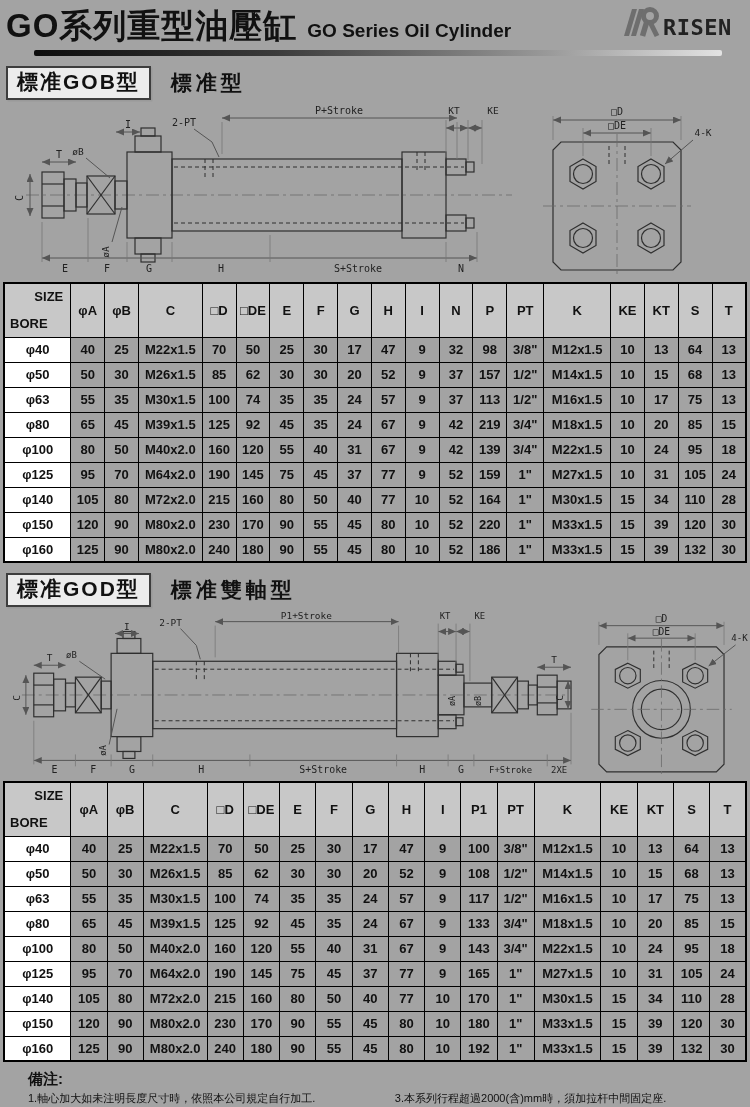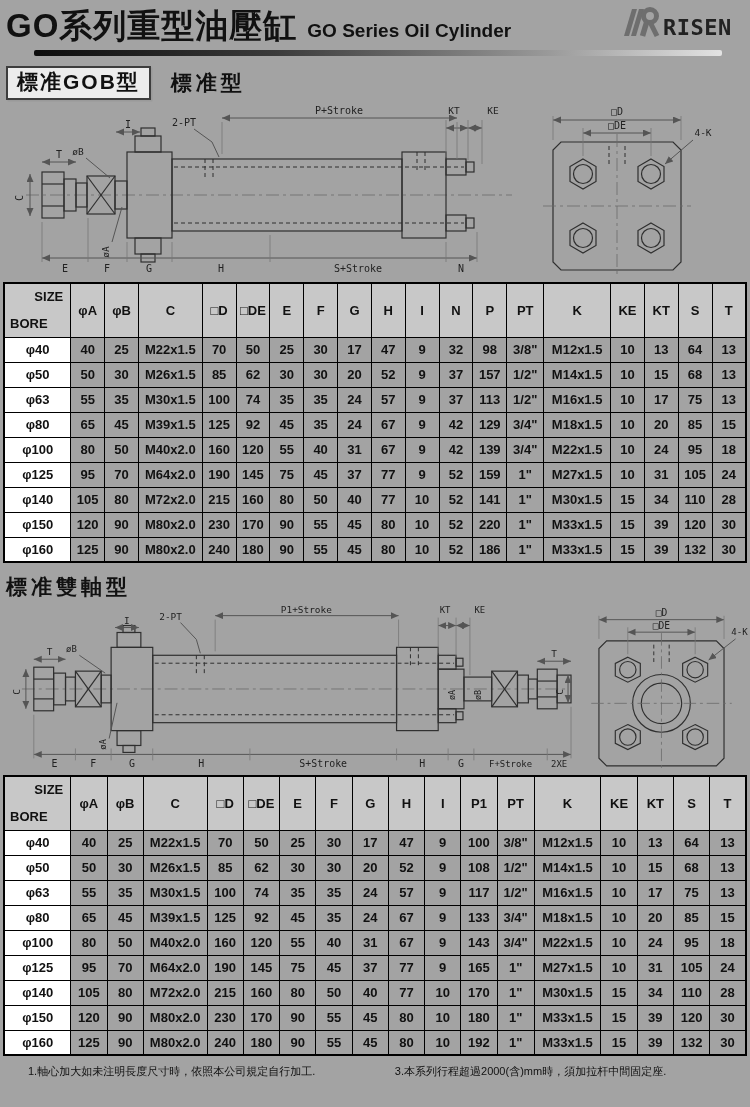--- a/index.html
+++ b/index.html
@@ -311,21 +311,21 @@
           <td>45</td>
           <td>M39x1.5</td>
           <td>125</td>
           <td>92</td>
           <td>45</td>
           <td>35</td>
           <td>24</td>
           <td>67</td>
           <td>9</td>
           <td>42</td>
-          <td>129</td>
+          <td>219</td>
           <td>3/4"</td>
           <td>M18x1.5</td>
           <td>10</td>
           <td>20</td>
           <td>85</td>
           <td>15</td>
         </tr>
         <tr>
           <th>φ100</th>
           <td>80</td>
@@ -374,21 +374,21 @@
           <td>80</td>
           <td>M72x2.0</td>
           <td>215</td>
           <td>160</td>
           <td>80</td>
           <td>50</td>
           <td>40</td>
           <td>77</td>
           <td>10</td>
           <td>52</td>
-          <td>141</td>
+          <td>164</td>
           <td>1"</td>
           <td>M30x1.5</td>
           <td>15</td>
           <td>34</td>
           <td>110</td>
           <td>28</td>
         </tr>
         <tr>
           <th>φ150</th>
           <td>120</td>
@@ -428,20 +428,21 @@
           <td>M33x1.5</td>
           <td>15</td>
           <td>39</td>
           <td>132</td>
           <td>30</td>
         </tr>
       </tbody>
     </table>
 
   <div class="section-head">
+    <span class="tag">標准GOD型</span>
     <span class="subtitle">標准雙軸型</span>
   </div>
 
   <div class="drawing-row">
 
     <svg width="560" height="168" viewBox="0 0 565 168">
       <line class="cl" x1="10" y1="86" x2="562" y2="86"></line>
       <g class="p">
         <rect x="22" y="64" width="20" height="44"></rect>
         <line x1="22" y1="76" x2="42" y2="76"></line>
@@ -783,20 +784,21 @@
           <td>M33x1.5</td>
           <td>15</td>
           <td>39</td>
           <td>132</td>
           <td>30</td>
         </tr>
       </tbody>
     </table>
 
   <div class="notes">
+    <div class="notes-h">備注:</div>
     <div class="notes-cols">
       <div class="notes-col left">
         <div>1.軸心加大如未注明長度尺寸時，依照本公司規定自行加工.</div>
 
       </div>
       <div class="notes-col right">
         <div>3.本系列行程超過2000(含)mm時，須加拉杆中間固定座.</div>
 
       </div>
     </div>

